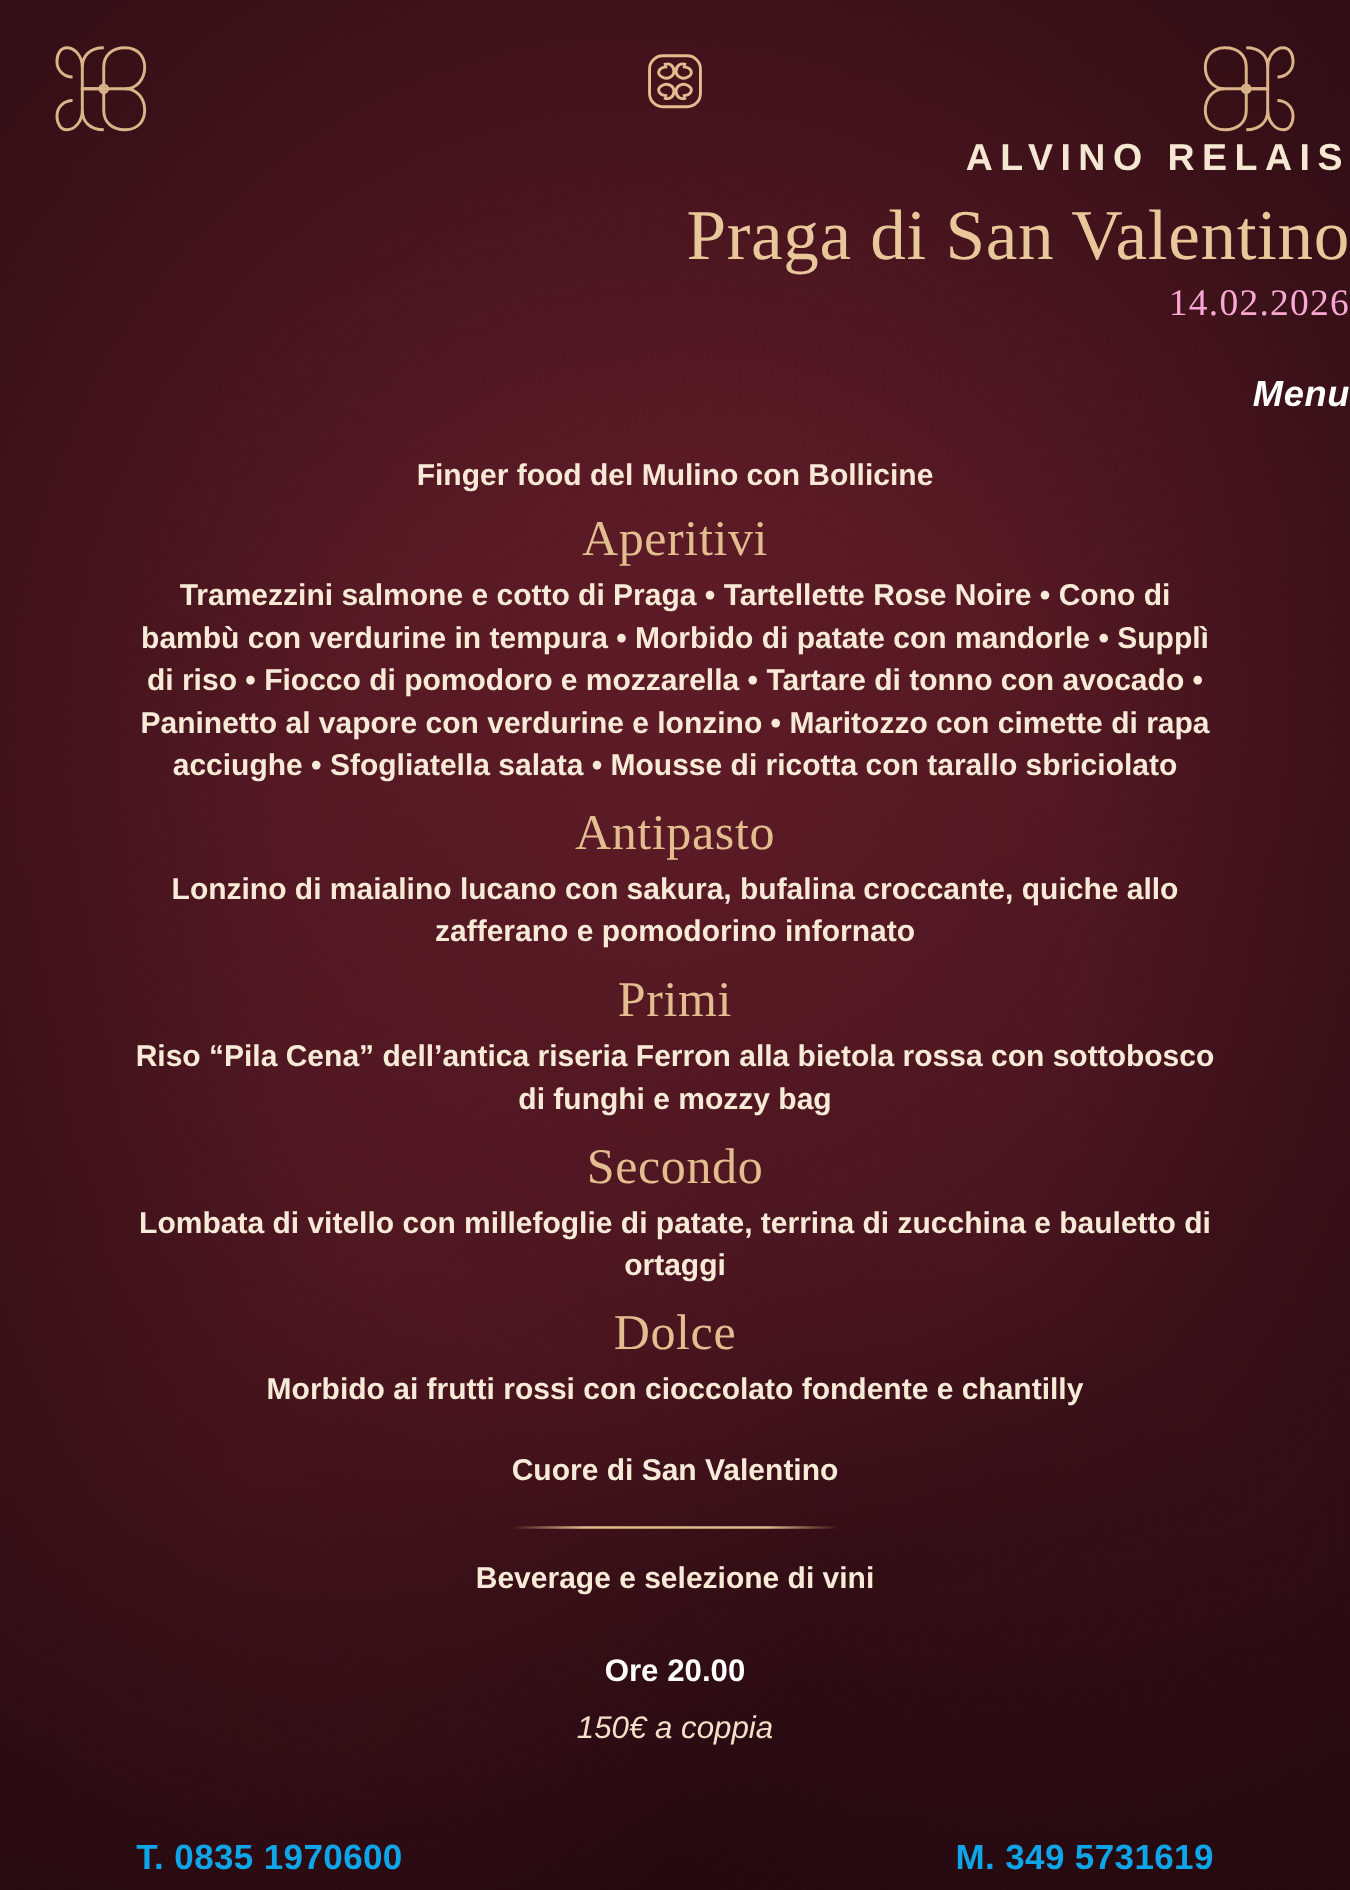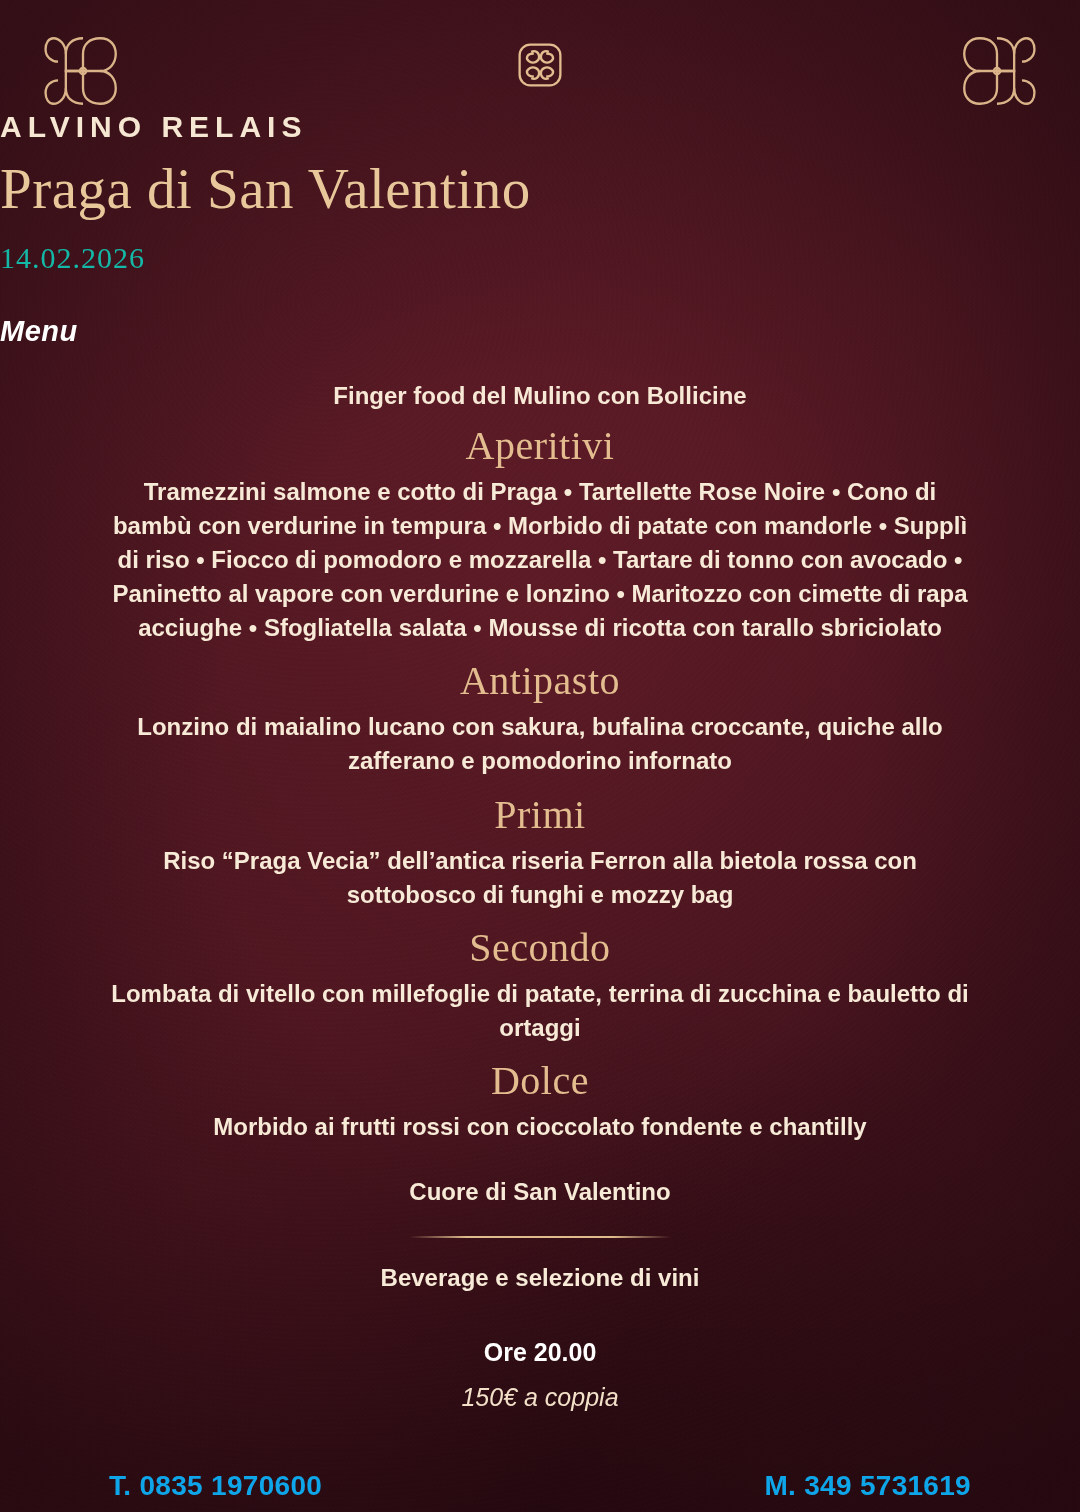--- a/index.html
+++ b/index.html
@@ -42,21 +42,21 @@
 
   .corner-ornament {
     position: absolute;
     width: 78px;
     height: 78px;
     opacity: .95;
   }
   .corner-ornament.left { left: 44px; top: 32px; }
   .corner-ornament.right { right: 44px; top: 32px; }
 
-  .header { text-align: left; padding-top: 34px; }
+  .header { text-align: right; padding-top: 34px; }
 
   .monogram { display: flex; justify-content: center; margin-bottom: 14px; }
 
   .brand {
     font-size: 30px;
     letter-spacing: 6px;
     font-weight: 700;
     color: #f6e7d2;
     margin-top: 4px;
   }
@@ -64,22 +64,22 @@
     font-family: "Liberation Serif", serif;
     font-size: 57px;
     color: #e8c79a;
     margin-top: 12px;
     letter-spacing: .5px;
     font-weight: 400;
   }
   .date {
     font-family: "Liberation Serif", serif;
     font-size: 30px;
-    color: #14b8a6;
-    margin-top: 20px;
+    color: #f9a8d4;
+    margin-top: 5px;
     letter-spacing: 1px;
   }
   .menu-word {
     font-style: italic;
     font-weight: 700;
     font-size: 29px;
     color: #ffffff;
     margin-top: 40px;
     letter-spacing: .5px;
   }
@@ -209,21 +209,21 @@
       <div class="section-body">Tramezzini salmone e cotto di Praga • Tartellette Rose Noire • Cono di bambù con verdurine in tempura • Morbido di patate con mandorle • Supplì di riso • Fiocco di pomodoro e mozzarella • Tartare di tonno con avocado • Paninetto al vapore con verdurine e lonzino • Maritozzo con cimette di rapa acciughe • Sfogliatella salata • Mousse di ricotta con tarallo sbriciolato</div>
     </div>
 
     <div>
       <div class="section-title">Antipasto</div>
       <div class="section-body">Lonzino di maialino lucano con sakura, bufalina croccante, quiche allo zafferano e pomodorino infornato</div>
     </div>
 
     <div>
       <div class="section-title">Primi</div>
-      <div class="section-body">Riso “Praga Vecia” dell’antica riseria Ferron alla bietola rossa con sottobosco di funghi e mozzy bag</div>
+      <div class="section-body">Riso “Pila Cena” dell’antica riseria Ferron alla bietola rossa con sottobosco di funghi e mozzy bag</div>
     </div>
 
     <div>
       <div class="section-title">Secondo</div>
       <div class="section-body">Lombata di vitello con millefoglie di patate, terrina di zucchina e bauletto di ortaggi</div>
     </div>
 
     <div>
       <div class="section-title">Dolce</div>
       <div class="section-body">Morbido ai frutti rossi con cioccolato fondente e chantilly</div>

